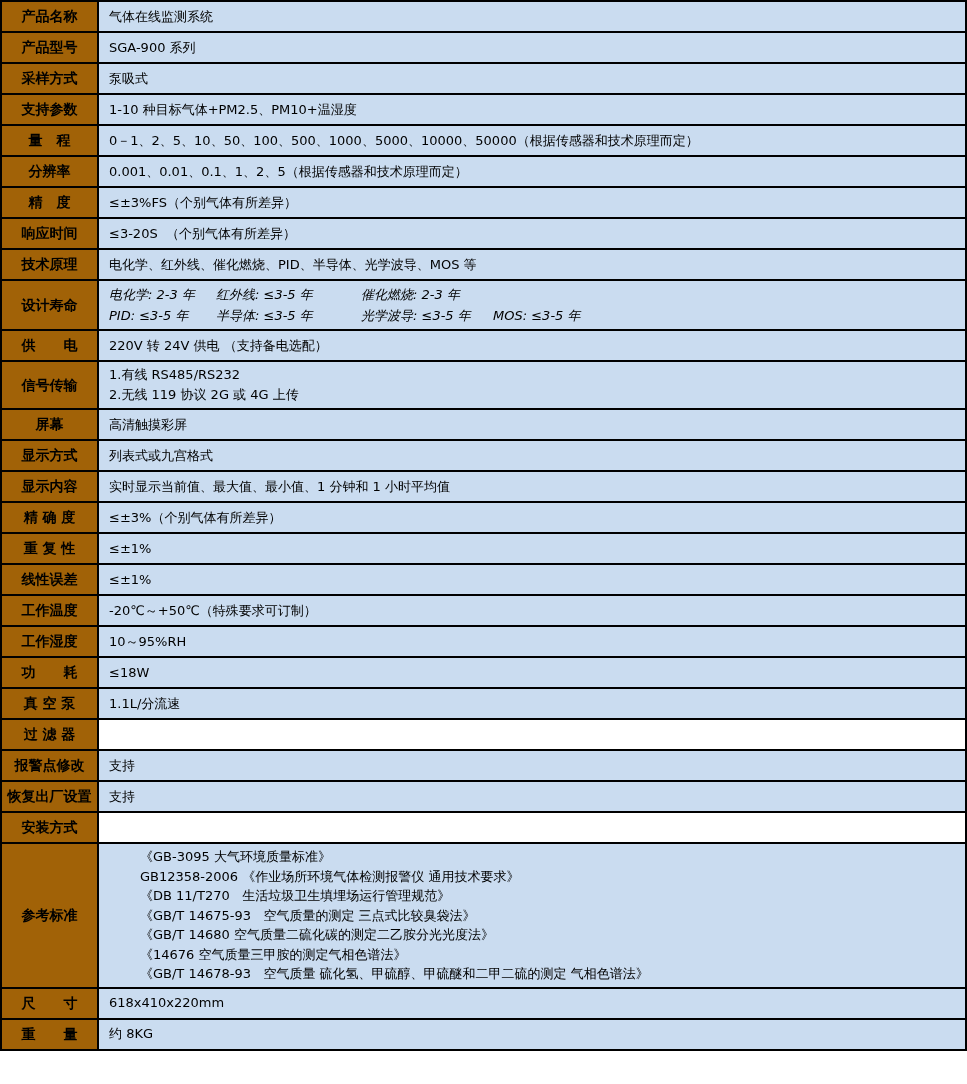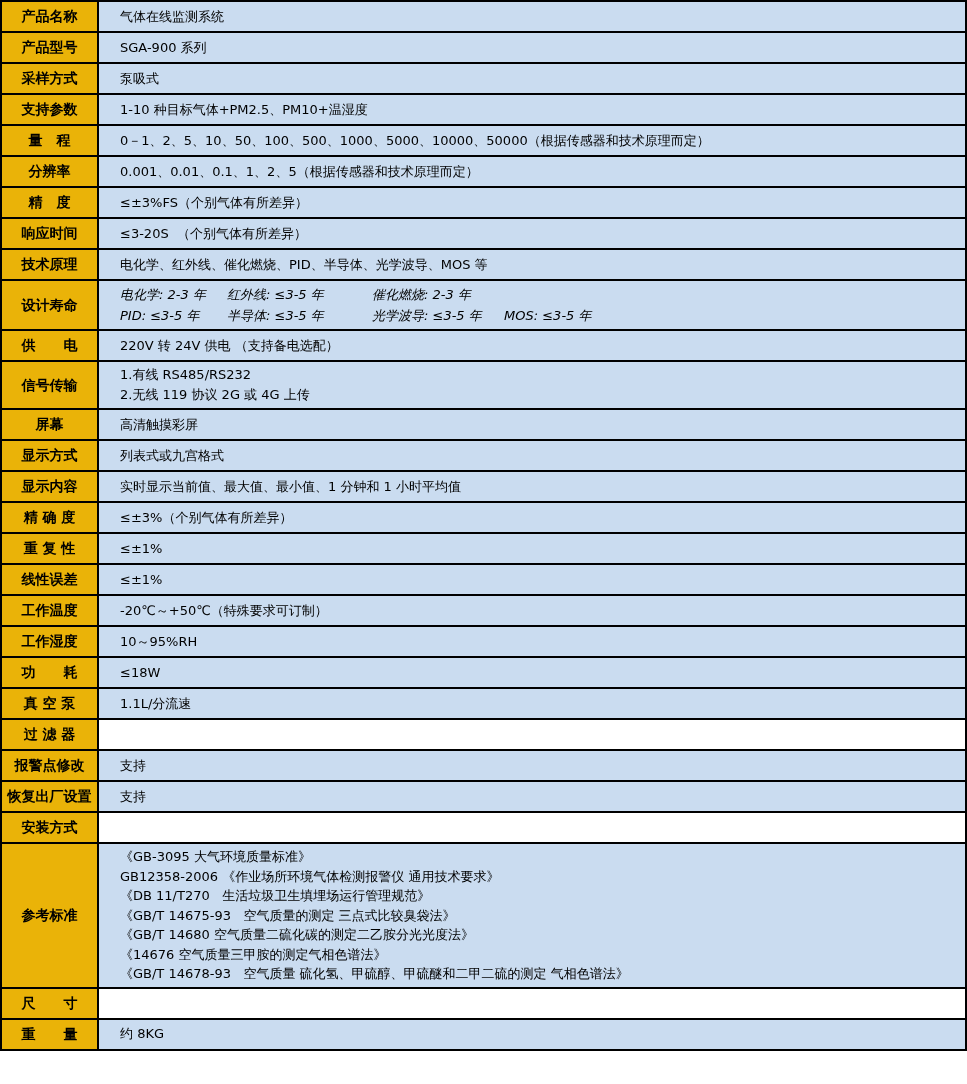--- a/index.html
+++ b/index.html
@@ -18,46 +18,46 @@
   .row {
     display: flex;
     border-bottom: 2px solid #000;
     box-sizing: border-box;
     min-height: 31px;
   }
   .cell { box-sizing: border-box; }
   .label {
     flex: 0 0 97px;
     width: 97px;
-    background: #eab308;
+    background: #a16207;
     border-right: 2px solid #000;
     display: flex;
     align-items: center;
     justify-content: center;
     text-align: center;
     font-weight: bold;
     font-size: 14px;
     padding: 2px 1px;
     line-height: 17px;
     white-space: pre-wrap;
   }
   .value {
     flex: 1 1 auto;
     background: #cadcf0;
     display: flex;
     flex-direction: column;
     justify-content: center;
-    padding: 3px 6px 3px 21px;
+    padding: 3px 6px 3px 10px;
     font-size: 13px;
   }
   .vline {
     line-height: 20px;
     white-space: pre-wrap;
   }
-  .value.dense .vline { line-height: 19.5px; }
+  .value.dense .vline { line-height: 19.5px; margin-left: 31px; }
   .gline {
     display: grid;
     grid-template-columns: 107px 145px 132px auto;
     line-height: 21px;
     white-space: pre;
     font-style: italic;
   }
 </style>
 </head>
 <body>
@@ -250,20 +250,23 @@
         <div class="vline">《DB 11/T270   生活垃圾卫生填埋场运行管理规范》</div>
         <div class="vline">《GB/T 14675-93   空气质量的测定 三点式比较臭袋法》</div>
         <div class="vline">《GB/T 14680 空气质量二硫化碳的测定二乙胺分光光度法》</div>
         <div class="vline">《14676 空气质量三甲胺的测定气相色谱法》</div>
         <div class="vline">《GB/T 14678-93   空气质量 硫化氢、甲硫醇、甲硫醚和二甲二硫的测定 气相色谱法》</div>
       </div>
   </div>
 
   <div class="row">
     <div class="cell label">尺　　寸</div>
+    <div class="cell value">
+        <div class="vline">618x410x220mm</div>
+      </div>
   </div>
 
   <div class="row">
     <div class="cell label">重　　量</div>
     <div class="cell value">
         <div class="vline">约 8KG</div>
       </div>
   </div>
 </div>
 

